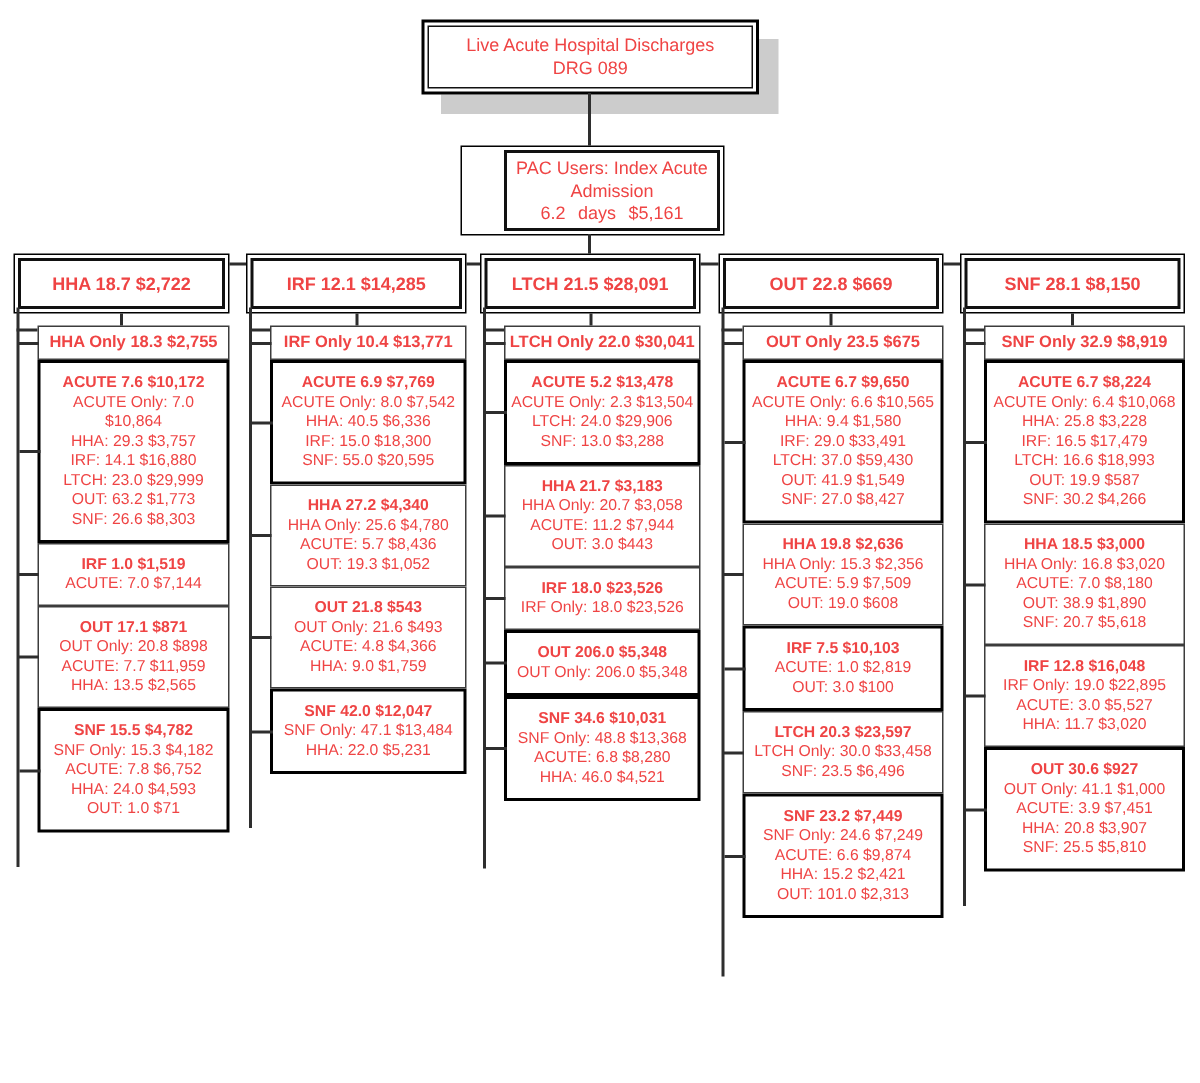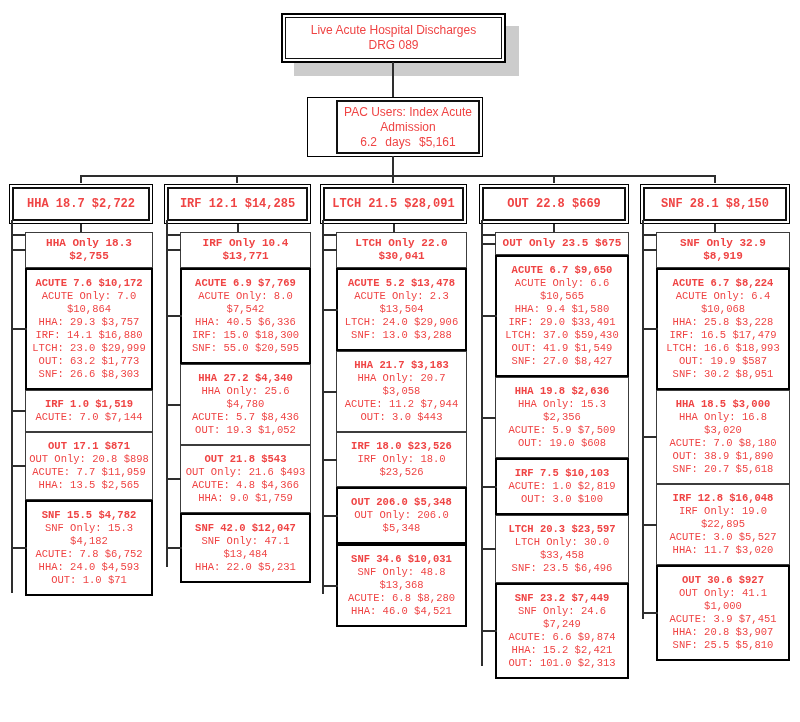--- a/index.html
+++ b/index.html
@@ -12,21 +12,21 @@
   .hline{position:absolute;height:0;border-top:2px solid #2e2e2e;}
   
   .dbl{box-sizing:border-box;background:#fff;border:1.2px solid #000;padding:2px;display:flex;}
   .dbl .inner{border:2px solid #111;flex:1;display:flex;flex-direction:column;align-items:center;justify-content:center;text-align:center;}
   .root{position:absolute;left:281px;top:13px;width:225px;height:50px;border-width:2.2px;box-shadow:13px 13px 0 #cccccc;font-size:12px;line-height:15px;}
   .root .inner{border-width:1.2px;}
   .pac{position:absolute;left:307px;top:97px;width:176px;height:60px;border-width:1.6px;font-size:12px;line-height:15px;padding-left:28px;}
   .pac .inner{border-width:2px;}
   .pac .stat{word-spacing:5px;}
   
-  .column{position:absolute;top:184px;font-family:Liberation Mono, monospace;}
+  .column{position:absolute;top:169px;}
   .header{height:40px;font-weight:bold;font-size:12px;}
   .hdr-drop{position:absolute;left:calc(50% - 1px);top:40px;height:10px;width:0;border-left:2px solid #2e2e2e;}
   .hdr-across{position:absolute;left:2px;top:50px;height:0;width:calc(50% - 3px);border-top:2px solid #2e2e2e;}
   .boxes{position:relative;margin:8px 0 0 16px;display:flex;flex-direction:column;gap:0;}
   .spine{position:absolute;left:-14px;top:-12px;width:0;border-left:2px solid #2e2e2e;}
   .node{position:relative;box-sizing:border-box;background:#fff;border:1.4px solid #3c3c3c;
         padding:7px 2px;text-align:center;font-size:10.5px;line-height:13px;}
   .node::before{content:"";position:absolute;left:-14px;top:calc(50% - 1px);width:14px;height:0;border-top:2px solid #2e2e2e;}
   .node.em{border:2.2px solid #000;}
   .node.single{padding:4px 2px;font-weight:bold;font-size:11px;}
@@ -233,21 +233,21 @@
     <div class="node single">
     <div class="node-title">SNF Only 32.9 $8,919</div>
   </div>
           <div class="node em">
     <div class="node-title">ACUTE 6.7 $8,224</div>
   <div class="node-line">ACUTE Only: 6.4 $10,068</div>
             <div class="node-line">HHA: 25.8 $3,228</div>
             <div class="node-line">IRF: 16.5 $17,479</div>
             <div class="node-line">LTCH: 16.6 $18,993</div>
             <div class="node-line">OUT: 19.9 $587</div>
-            <div class="node-line">SNF: 30.2 $8,951</div>
+            <div class="node-line">SNF: 30.2 $4,266</div>
           </div>
           <div class="node">
     <div class="node-title">HHA 18.5 $3,000</div>
   <div class="node-line">HHA Only: 16.8 $3,020</div>
             <div class="node-line">ACUTE: 7.0 $8,180</div>
             <div class="node-line">OUT: 38.9 $1,890</div>
             <div class="node-line">SNF: 20.7 $5,618</div>
           </div>
           <div class="node">
     <div class="node-title">IRF 12.8 $16,048</div>

